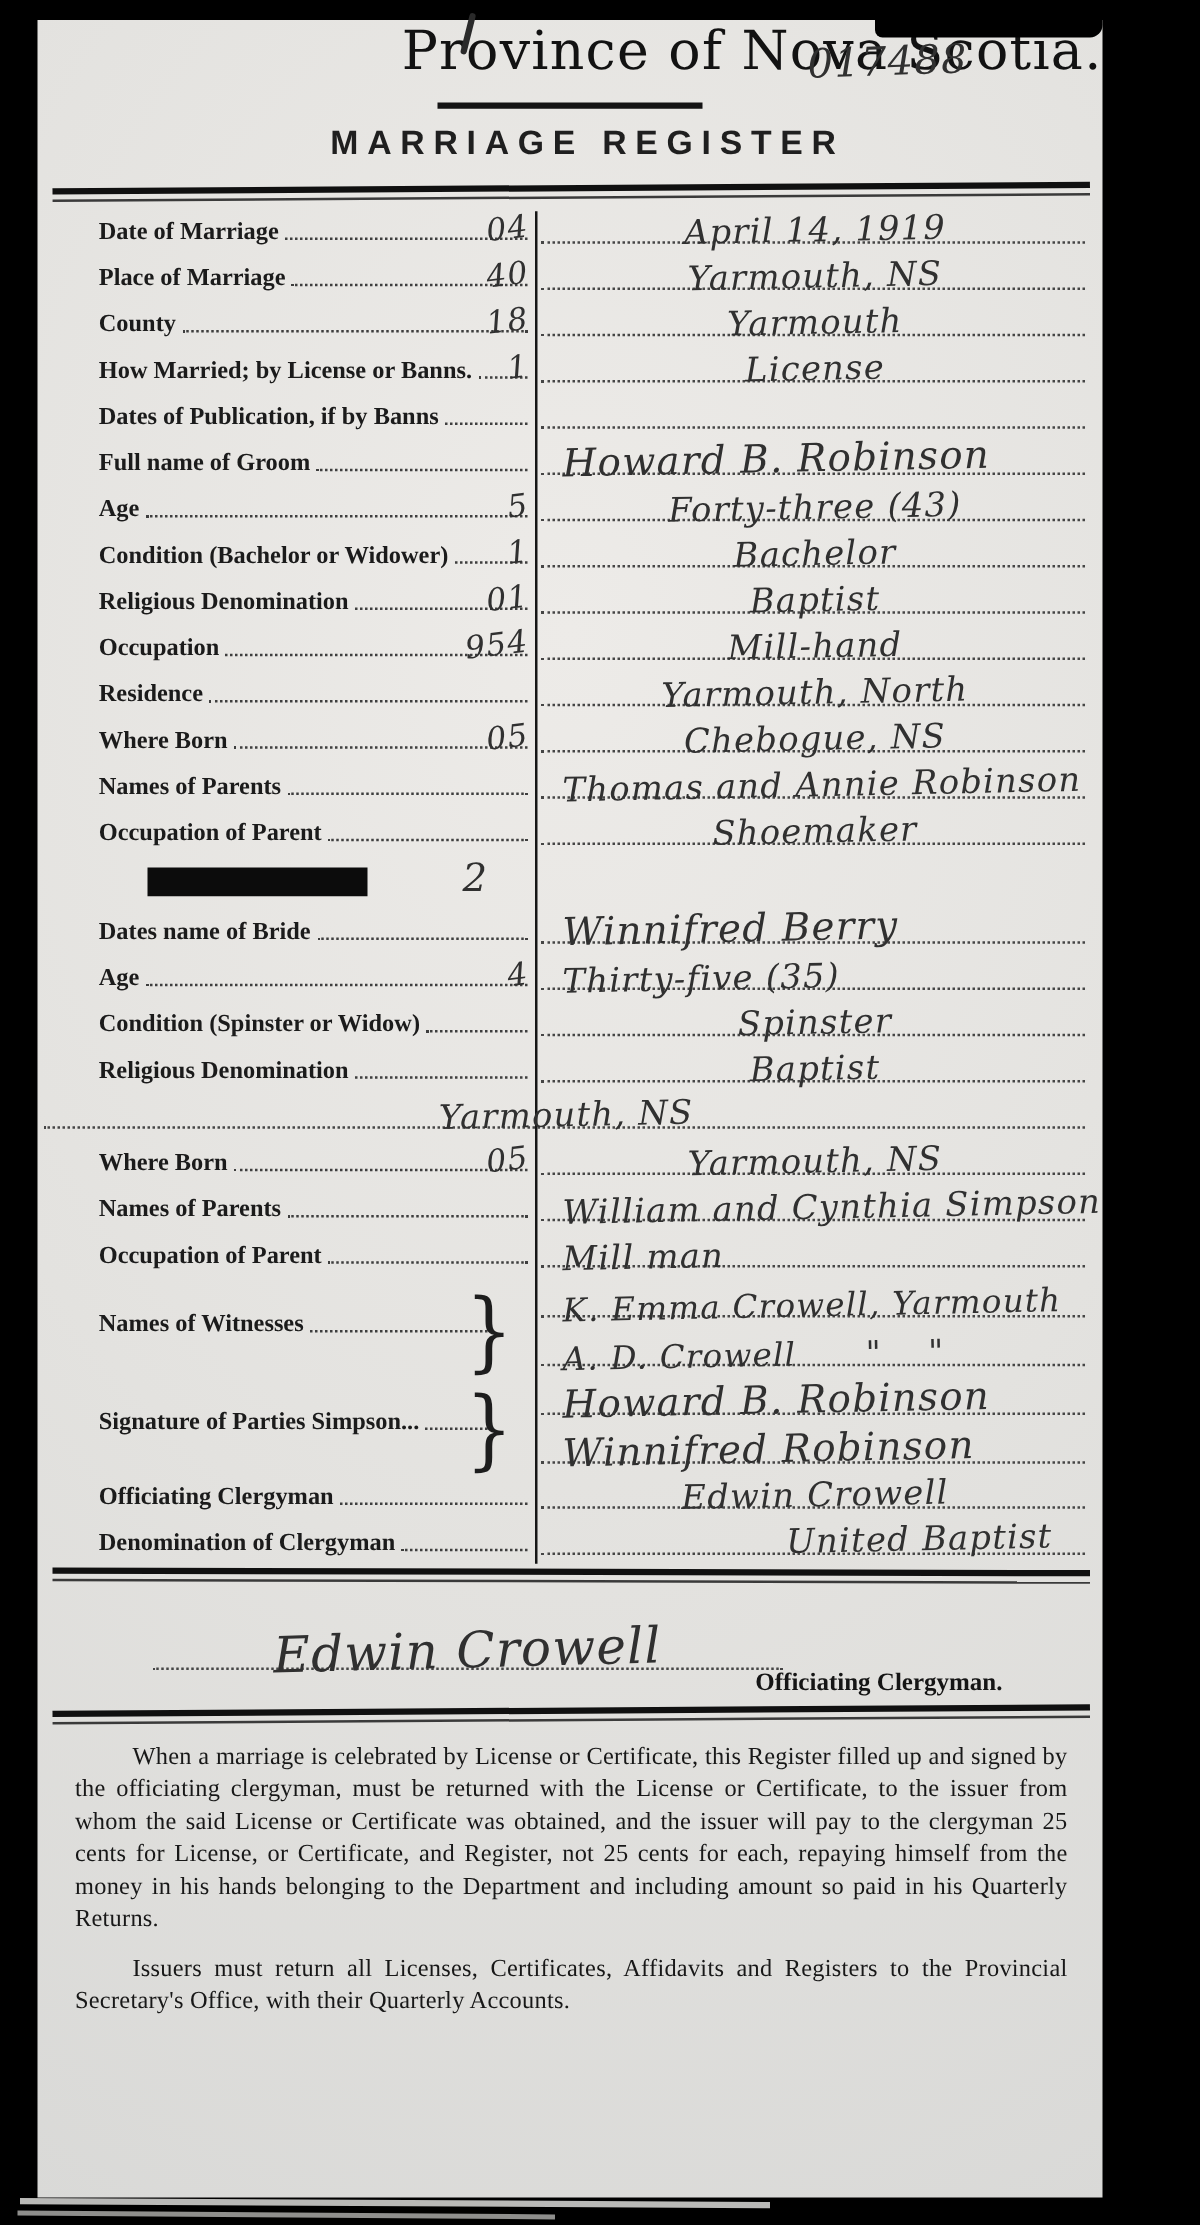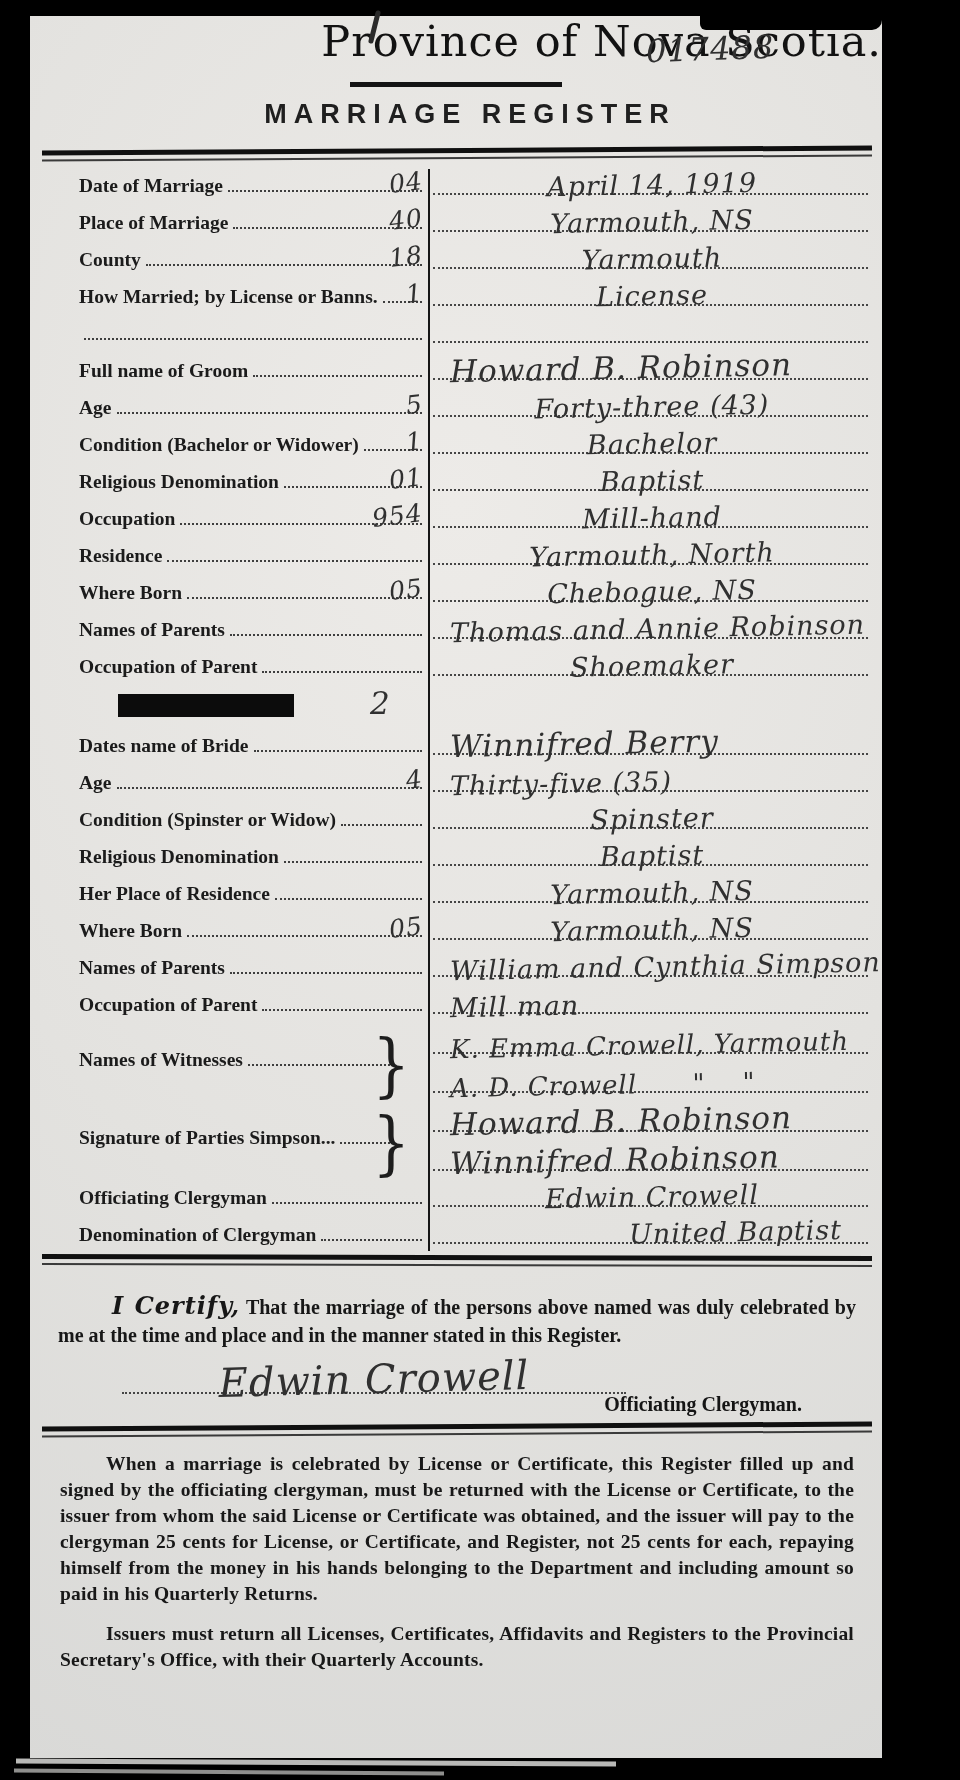--- a/index.html
+++ b/index.html
@@ -68,21 +68,21 @@
   .section-code { position:absolute; left:340px; top:0; font-size:31px; }
 
   .cert { margin:24px 26px 0 28px; }
   .cert-text { font-size:20px; font-weight:bold; line-height:1.32; color:#171717; text-indent:54px; text-align:justify; }
   .cert-lead { font-family:"DejaVu Serif", serif; font-style:italic; font-weight:bold; font-size:24px; letter-spacing:1px; }
   .cert-sig-row { position:relative; height:62px; }
   .cert-sig-row::after { content:""; position:absolute; left:64px; right:230px; bottom:16px; border-bottom:2.5px dotted #454545; }
   .cert-sig { position:absolute; left:64px; right:230px; bottom:8px; text-align:center; font-size:40px; white-space:nowrap; transform:rotate(-1.5deg); z-index:1; }
   .cert-caption { position:absolute; right:54px; bottom:-6px; font-size:20px; font-weight:bold; color:#151515; }
 
-  .notice { margin:16px 28px 0 30px; font-size:19.5px; font-weight:bold; line-height:1.33;
+  .notice { margin:16px 28px 0 30px; font-size:19.5px; font-weight:normal; line-height:1.33;
     text-align:justify; text-indent:46px; color:#181818; letter-spacing:0.2px; }
   .notice.second { margin-top:14px; }
 
   .stack1 { position:absolute; left:16px; top:1760px; width:600px; height:5px; background:#b9b9b7; transform:rotate(0.3deg); }
   .stack2 { position:absolute; left:14px; top:1770px; width:430px; height:4px; background:#8f8f8d; transform:rotate(0.4deg); }
 </style>
 </head>
 <body>
 
 <div class="paper">
@@ -131,20 +131,21 @@
           <span class="lbl">How Married; by License or Banns.</span>
           <span class="leader"></span>
           <span class="code hw">1</span>
         </div>
       <div class="cell-right">
           <span class="value hw">License</span>
         </div>
     </div>
     <div class="row">
       <div class="cell-left">
+          <span class="lbl">Dates of Publication, if by Banns</span>
           <span class="leader"></span>
           <span class="code hw"></span>
         </div>
       <div class="cell-right">
           <span class="value hw"></span>
         </div>
     </div>
     <div class="row">
       <div class="cell-left">
           <span class="lbl">Full name of Groom</span>
@@ -275,25 +276,20 @@
       <div class="cell-left">
           <span class="lbl">Religious Denomination</span>
           <span class="leader"></span>
           <span class="code hw"></span>
         </div>
       <div class="cell-right">
           <span class="value hw">Baptist</span>
         </div>
     </div>
     <div class="row">
-      <div class="cell-left">
-          <span class="lbl">Her Place of Residence</span>
-          <span class="leader"></span>
-          <span class="code hw"></span>
-        </div>
       <div class="cell-right">
           <span class="value hw">Yarmouth, NS</span>
         </div>
     </div>
     <div class="row">
       <div class="cell-left">
           <span class="lbl">Where Born</span>
           <span class="leader"></span>
           <span class="code hw">05</span>
         </div>
@@ -373,23 +369,20 @@
       <div class="cell-right">
           <span class="value hw align-r">United Baptist</span>
         </div>
     </div>
 
   </div>
 
   <div class="rule-double bottom"></div>
 
   <div class="cert">
-    <div class="cert-text">
-      <span class="cert-lead">I Certify,</span><span> That the marriage of the persons above named was duly celebrated by me at the time and place and in the manner stated in this Register.</span>
-    </div>
     <div class="cert-sig-row">
       <span class="cert-sig hw">Edwin Crowell</span>
       <span class="cert-caption">Officiating Clergyman.</span>
     </div>
   </div>
 
   <div class="rule-double footer"></div>
 
   <p class="notice">When a marriage is celebrated by License or Certificate, this Register filled up and signed by the officiating clergyman, must be returned with the License or Certificate, to the issuer from whom the said License or Certificate was obtained, and the issuer will pay to the clergyman 25 cents for License, or Certificate, and Register, not 25 cents for each, repaying himself from the money in his hands belonging to the Department and including amount so paid in his Quarterly Returns.</p>
   <p class="notice second">Issuers must return all Licenses, Certificates, Affidavits and Registers to the Provincial Secretary's Office, with their Quarterly Accounts.</p>

